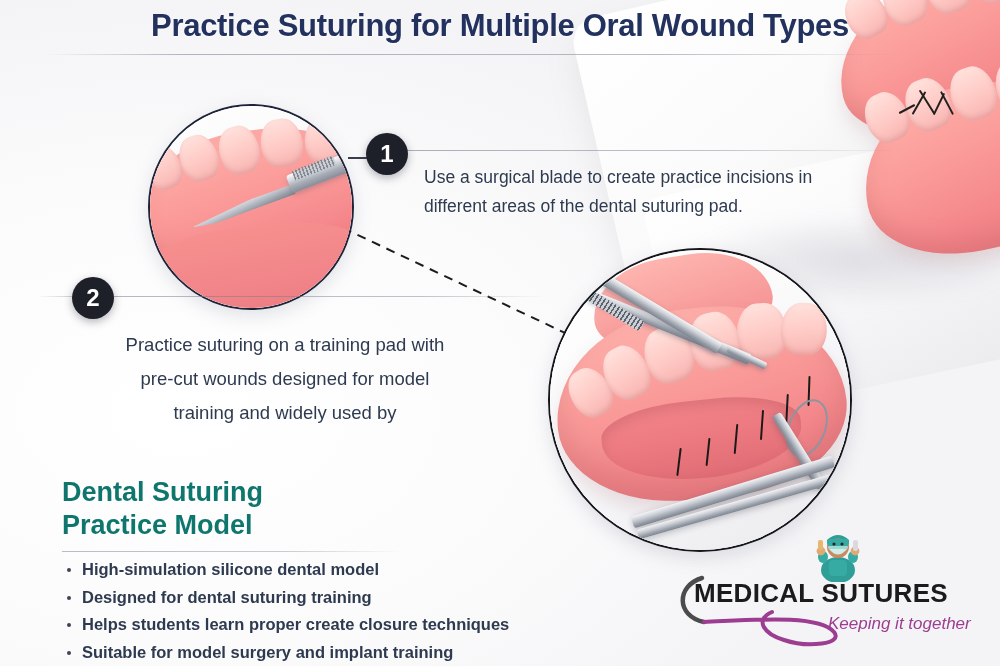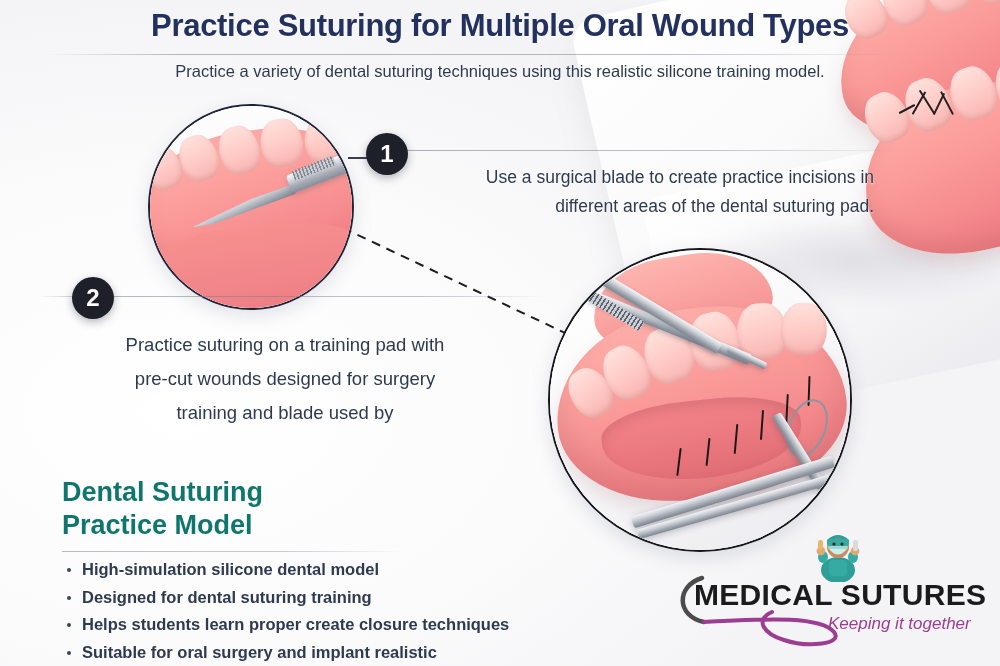--- a/index.html
+++ b/index.html
@@ -282,21 +282,20 @@
   }
 
   .step1-text {
     position: absolute;
     left: 424px; top: 163px;
     width: 450px;
     font-size: 17.5px;
     line-height: 29px;
     color: #2e3a4f;
     text-shadow: 0 1px 2px rgba(255,255,255,0.9);
-    text-align: right;
   }
   .step2-text {
     position: absolute;
     left: 85px; top: 328px;
     width: 400px;
     font-size: 18.5px;
     line-height: 34px;
     color: #2e3a4f;
   }
   .step2-text .ln { display: block; text-align: center; }
@@ -343,21 +342,21 @@
   }
 
   
   .connector { position: absolute; left: 0; top: 0; width: 1000px; height: 666px; pointer-events: none; }
 
   
   .logo { position: absolute; left: 668px; top: 528px; width: 330px; height: 120px; }
   .logo-word {
     position: absolute;
     left: 26px; top: 50px;
-    font-size: 30px;
+    font-size: 26px;
     font-weight: bold;
     color: #1b1b1b;
     letter-spacing: 0.3px;
     white-space: nowrap;
   }
   .logo-tag {
     position: absolute;
     left: 160px; top: 86px;
     font-size: 17px;
     font-style: italic;
@@ -396,21 +395,20 @@
   <div>
     <div class="bg-suture" style="left:918px; top:90px; height:26px; transform:rotate(30deg);"></div>
     <div class="bg-suture" style="left:926px; top:88px; height:28px; transform:rotate(-32deg);"></div>
     <div class="bg-suture" style="left:938px; top:92px; height:24px; transform:rotate(26deg);"></div>
     <div class="bg-suture" style="left:946px; top:90px; height:26px; transform:rotate(-28deg);"></div>
     <div class="bg-suture" style="left:906px; top:100px; height:18px; transform:rotate(62deg);"></div>
   </div>
 
   <div class="title">Practice Suturing for Multiple Oral Wound Types</div>
   <div class="rule-top"></div>
-  <div class="subtitle">Practice a variety of dental suturing techniques using this realistic silicone training model.</div>
 
   <svg class="connector" viewBox="0 0 1000 666">
     <line x1="343" y1="228" x2="580" y2="340" stroke="#1c1c1c" stroke-width="2" stroke-dasharray="9 7" stroke-linecap="butt"></line>
   </svg>
 
   <div class="photo-circle circle-small">
     <div class="photo-inner">
       <div class="photo-bg-small"></div>
       <div class="pad-small">
         <div class="tooth" style="left:16px;  top:4px;  width:36px; height:44px; transform:rotate(-16deg);"></div>
@@ -470,34 +468,34 @@
   <div class="badge badge-1">1</div>
   <div class="step1-text">
     <span class="ln">Use a surgical blade to create practice incisions</span>
     <span class="ln">in different areas of the dental suturing pad.</span>
   </div>
 
   <div class="rule-step2"></div>
   <div class="badge badge-2">2</div>
   <div class="step2-text">
     <span class="ln">Practice suturing on a training pad with</span>
-    <span class="ln">pre-cut wounds designed for surgery</span>
-    <span class="ln">training and blade used by</span>
+    <span class="ln">pre-cut wounds designed for model</span>
+    <span class="ln">training and widely used by</span>
   </div>
 
   <div class="product-title">
     <span class="ln">Dental Suturing</span>
     <span class="ln">Practice Model</span>
   </div>
   <div class="rule-product"></div>
   <ul class="bullets">
     <li>High-simulation silicone dental model</li>
     <li>Designed for dental suturing training</li>
     <li>Helps students learn proper create closure techniques</li>
-    <li>Suitable for oral surgery and implant realistic</li>
+    <li>Suitable for model surgery and implant training</li>
   </ul>
 
   <div class="logo">
     <svg class="logo-svg" viewBox="0 0 330 120">
       <path d="M34 50 C8 58, 8 88, 36 94" fill="none" stroke="#4b4b4b" stroke-width="4.5" stroke-linecap="round"></path>
       <path d="M36 94 C84 92, 150 86, 166 104 C176 116, 140 120, 116 112 C96 106, 86 92, 104 84" fill="none" stroke="#9c3d92" stroke-width="4" stroke-linecap="round"></path>
     </svg>
 
     <svg class="surgeon" viewBox="0 0 56 52">
       <ellipse cx="28" cy="40" rx="17" ry="13" fill="#2e9e97"></ellipse>

